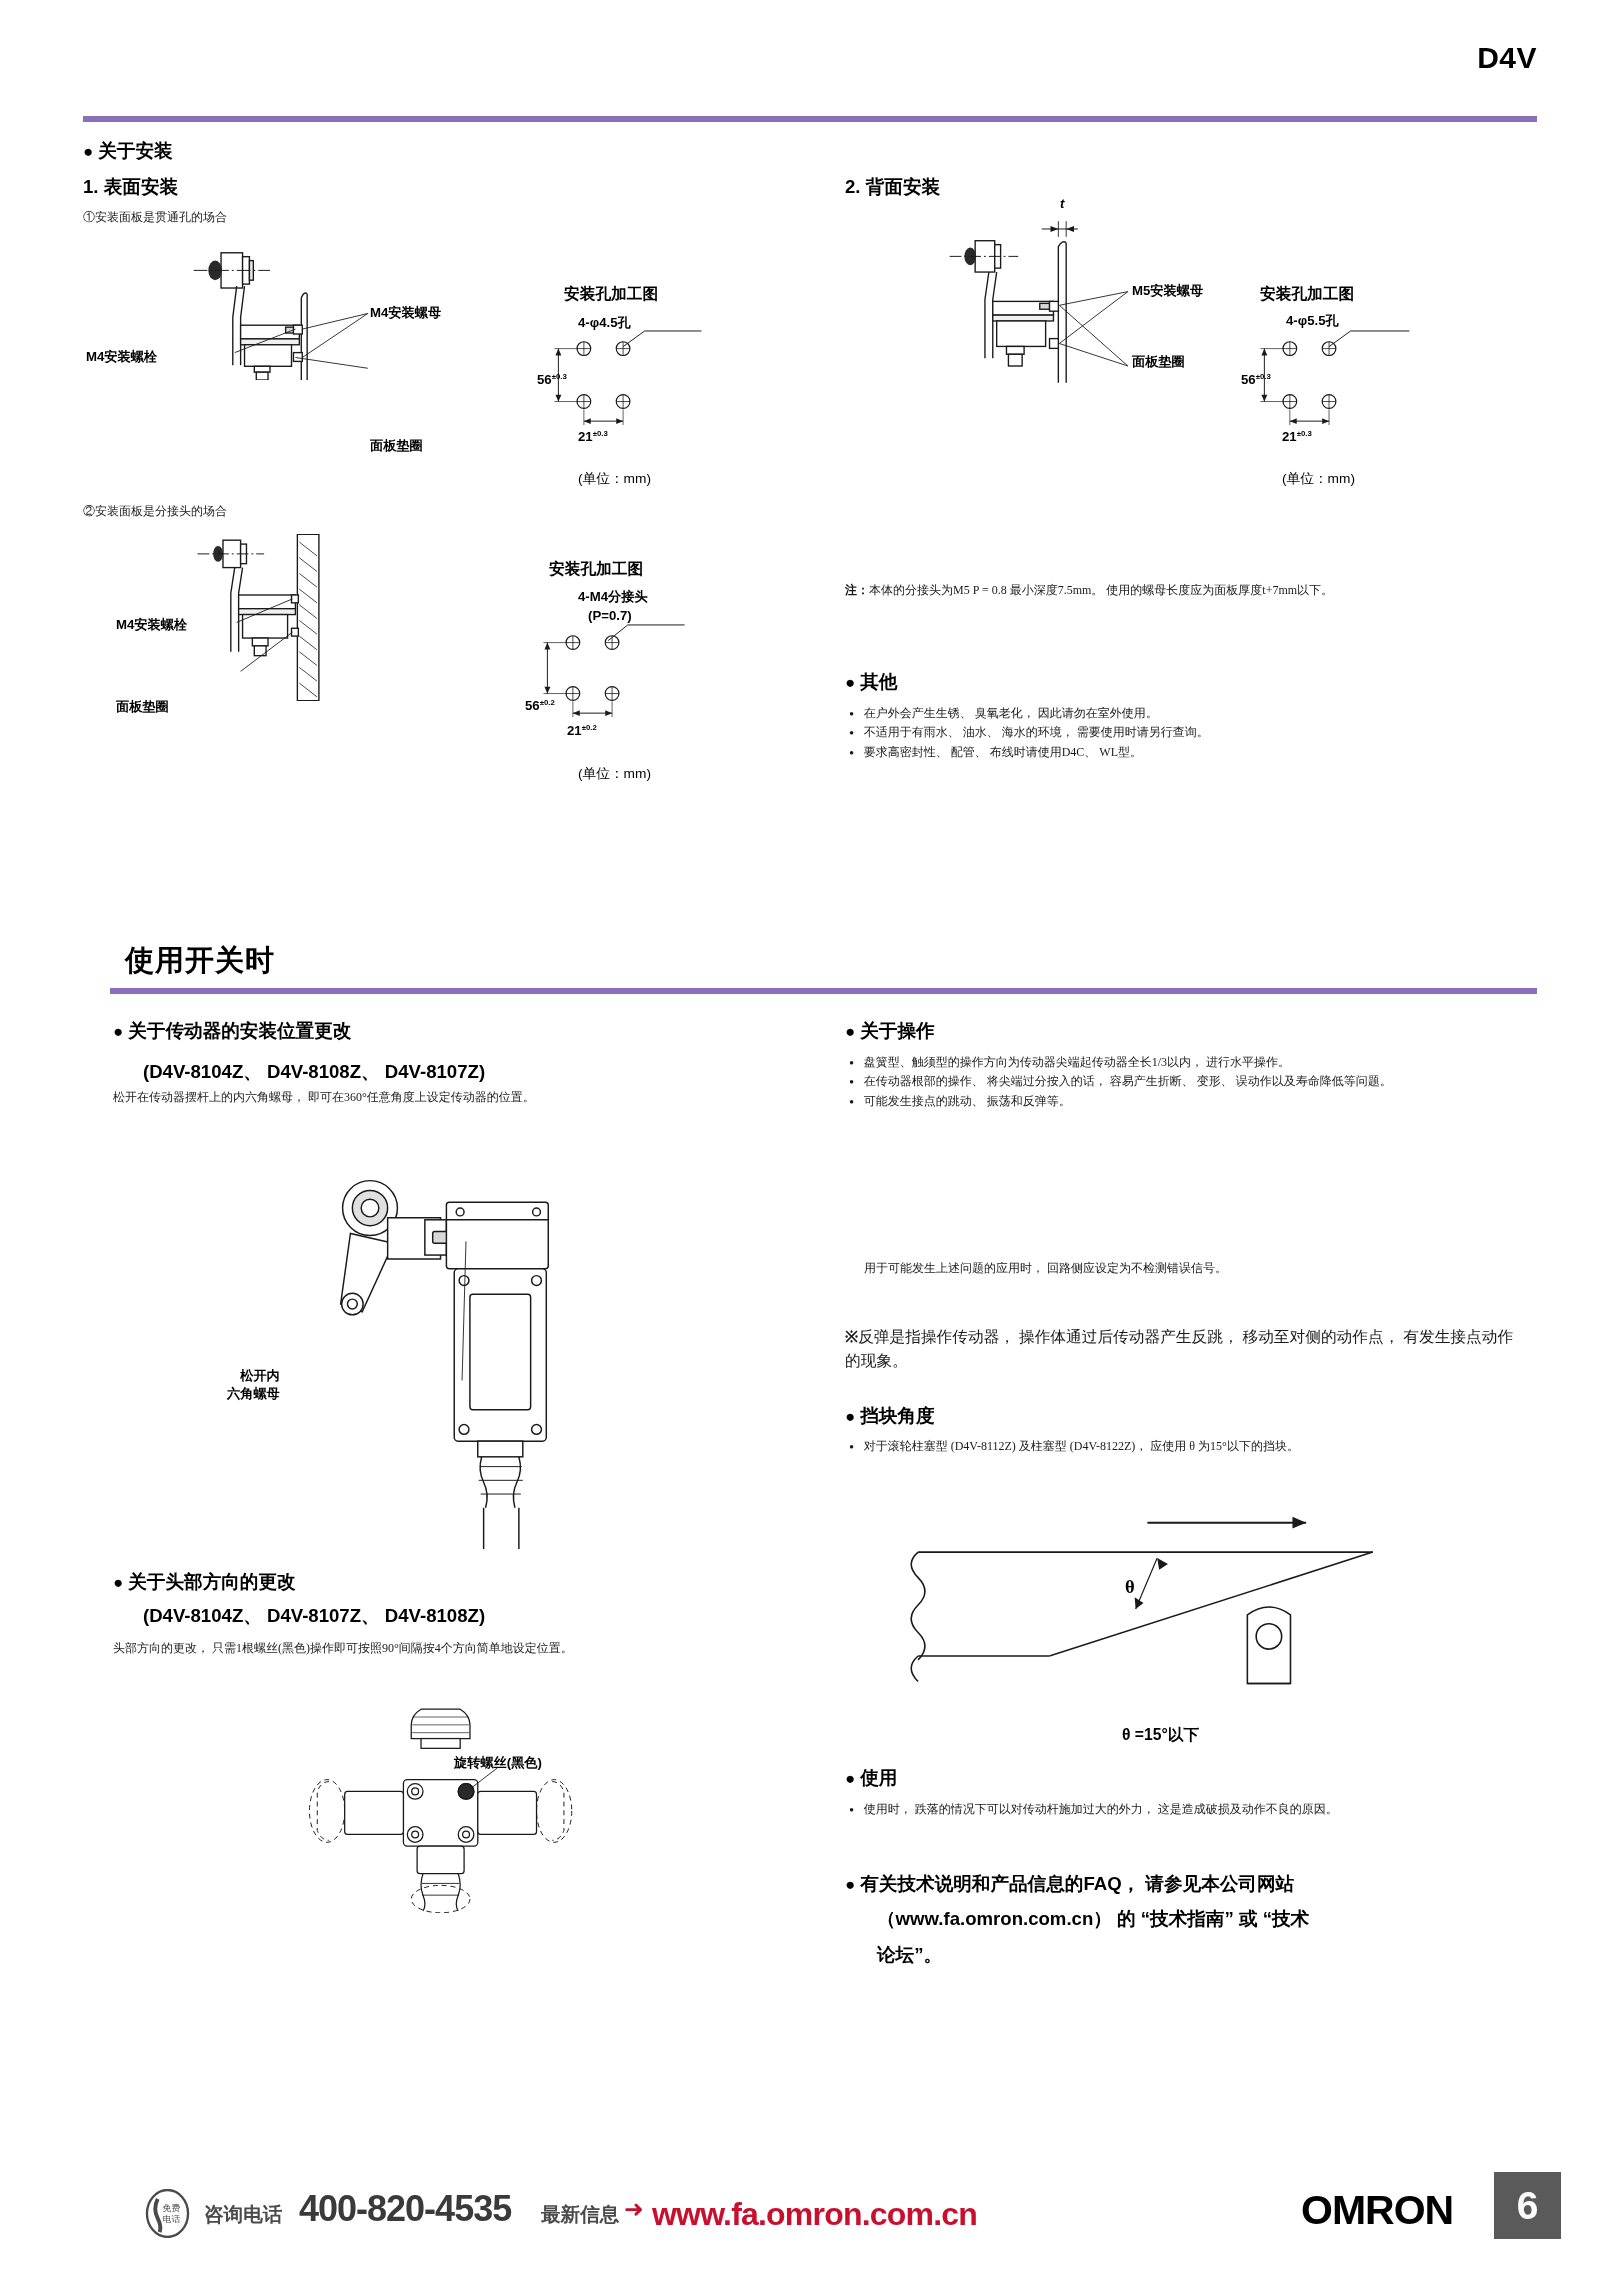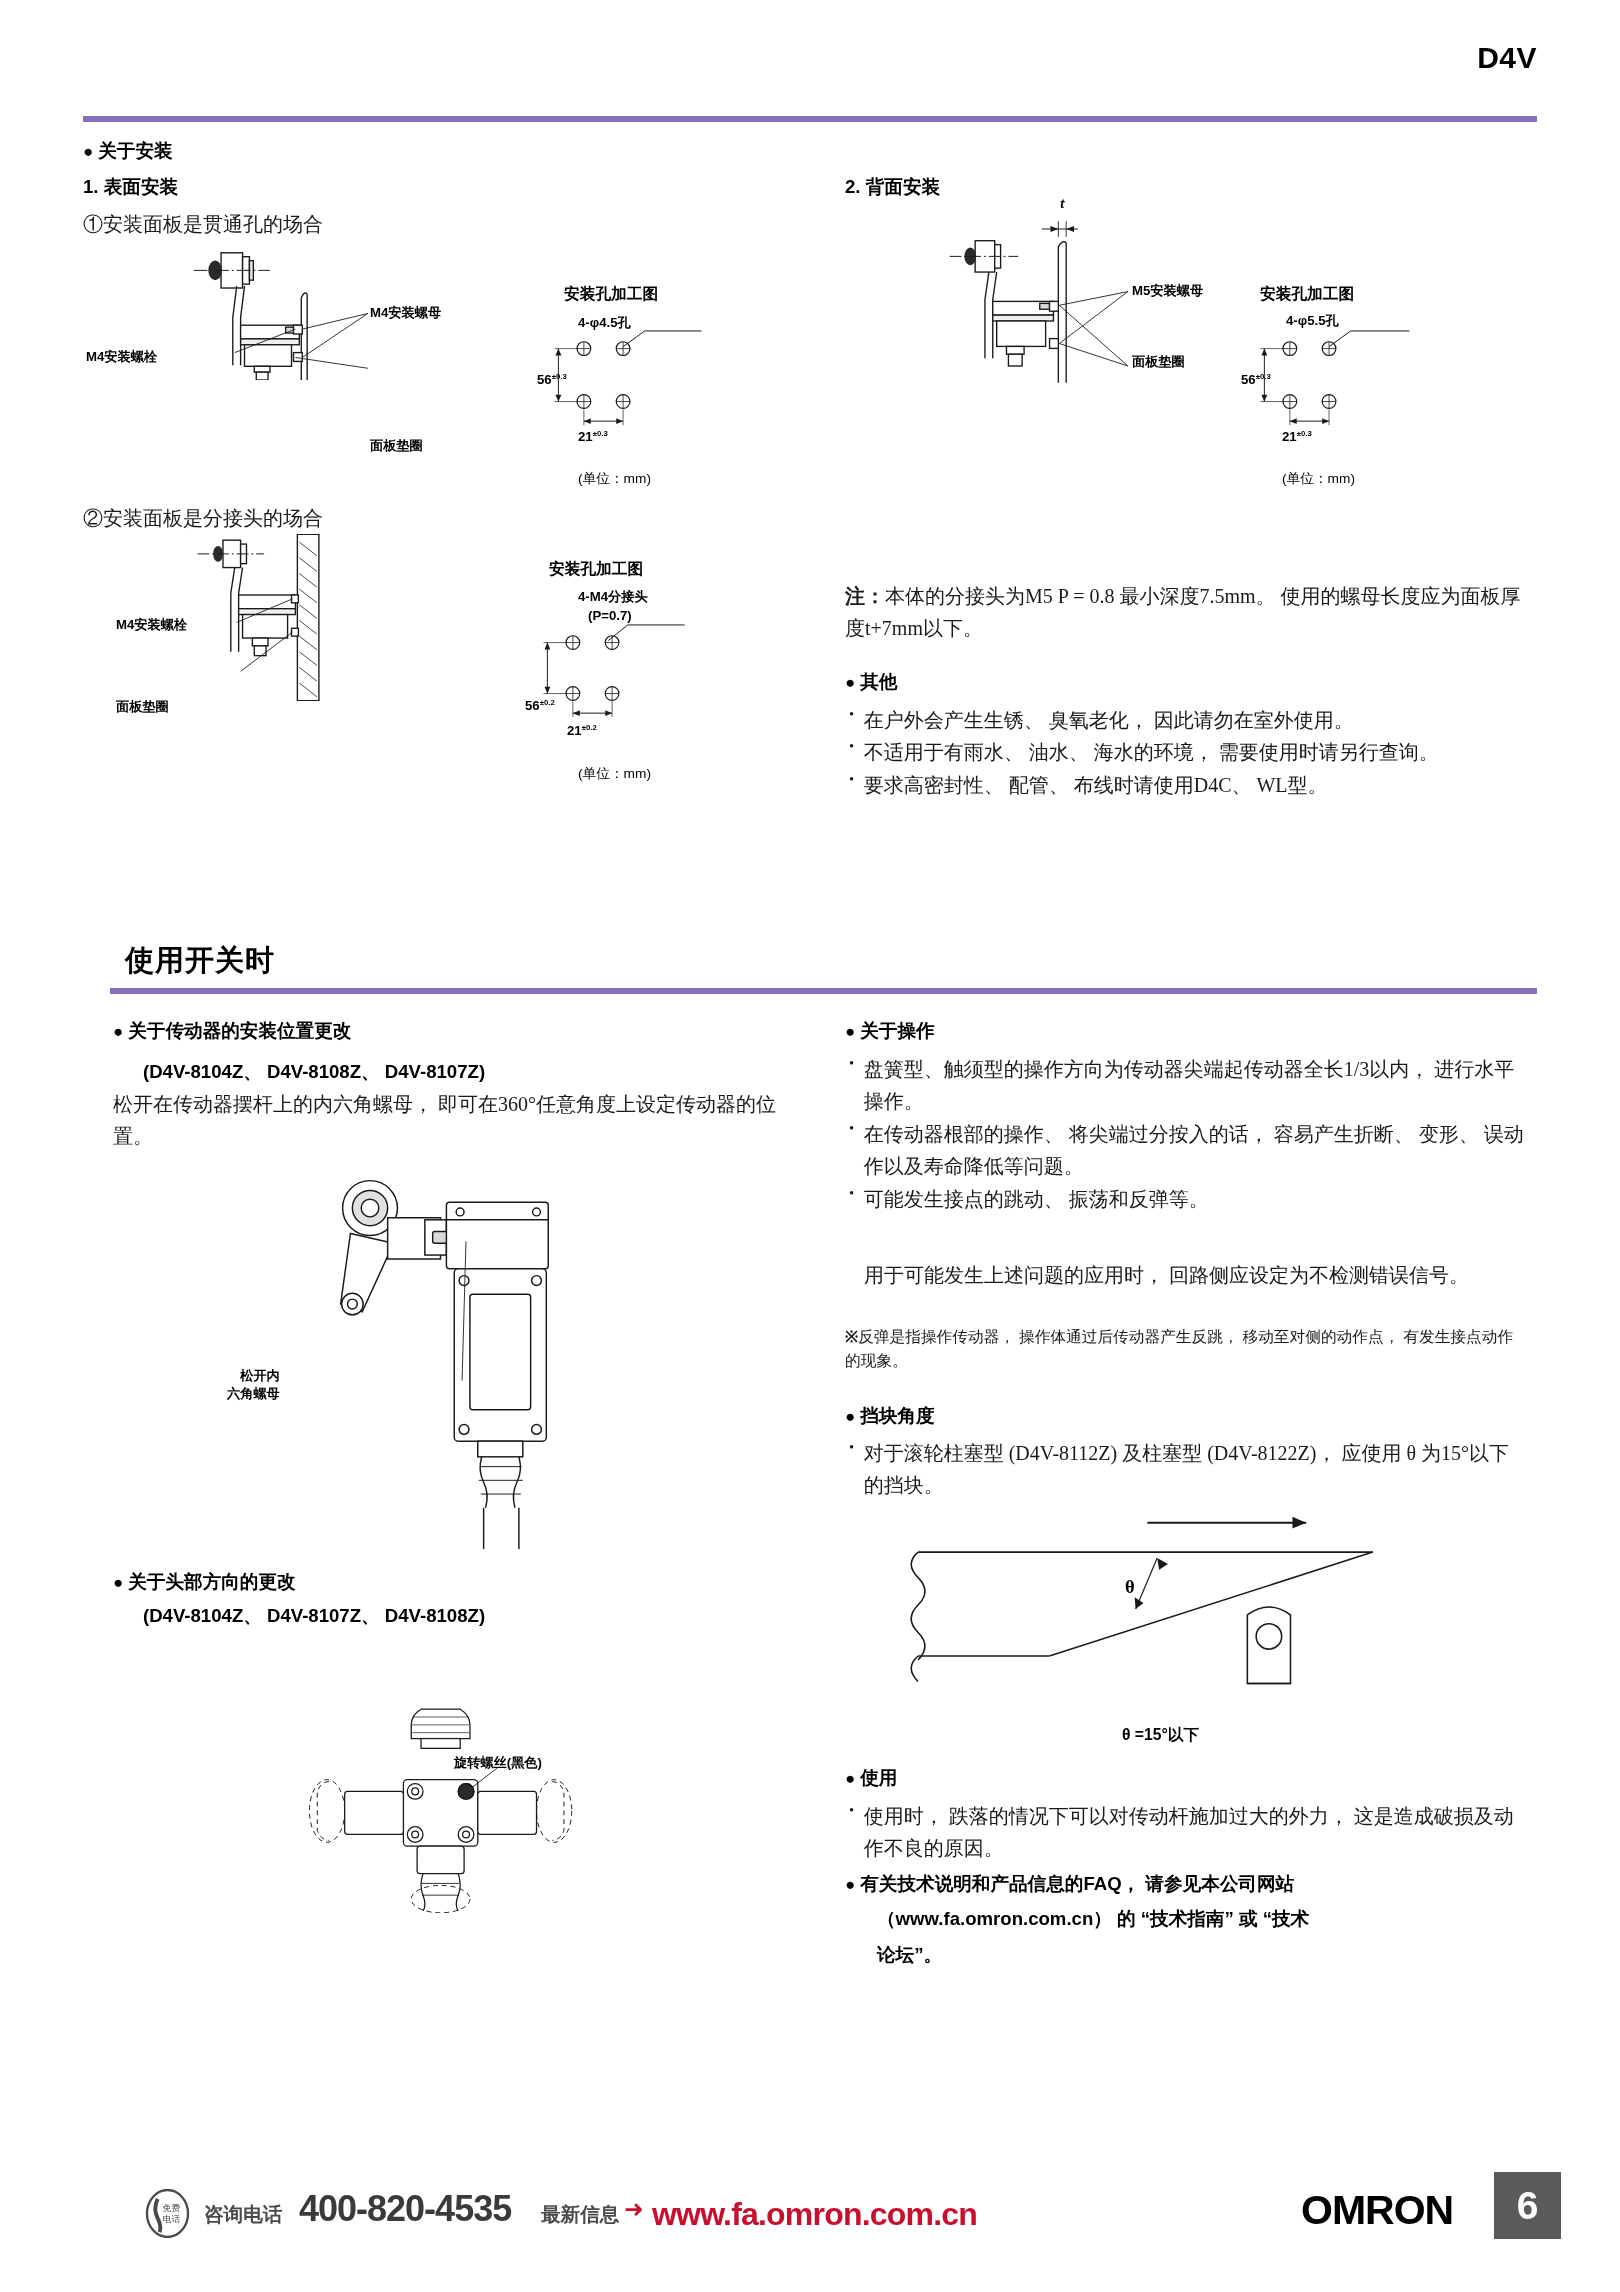--- a/index.html
+++ b/index.html
@@ -23,21 +23,21 @@
 
   
   .bullet-h {
     font-size: 18.6px; font-weight: bold; line-height: 1.5;
     white-space: nowrap;
   }
   .bullet-h .dot { font-size: 16.7px; }
   .num-h { font-size: 18.6px; font-weight: bold; }
   .body-t {
     font-family: "Liberation Serif", "DejaVu Serif", serif;
-    font-size: 20px; line-height: 1.62; color: #1a1a1a;
+    font-size: 12px; line-height: 1.62; color: #1a1a1a;
   }
   .body-sm {
     font-family: "Liberation Serif", "DejaVu Serif", serif;
     font-size: 15.7px; line-height: 1.55; color: #1a1a1a;
   }
   .sec-title {
     font-size: 29px; font-weight: bold; letter-spacing: 1px;
   }
   .dim-lbl {
     font-family: "Liberation Sans", sans-serif;
@@ -420,20 +420,21 @@
   <div class="abs" style="left:227px; top:1367px; text-align:right;">
     <div class="lead-lbl">松开内</div>
     <div class="lead-lbl">六角螺母</div>
   </div>
 
   <div class="abs bullet-h" style="left:113px; top:1568px;">
     <span class="dot">●</span>
     <span>关于头部方向的更改</span>
   </div>
   <div class="abs bullet-h" style="left:143px; top:1602px;">(D4V-8104Z、  D4V-8107Z、  D4V-8108Z)</div>
+  <div class="abs body-t" style="left:113px; top:1639px; width:676px;">头部方向的更改， 只需1根螺丝(黑色)操作即可按照90°间隔按4个方向简单地设定位置。</div>
 
   <svg class="abs" style="left:284px; top:1707px;" width="323" height="206" viewBox="0 0 330 210">
     <g fill="none" stroke="#1a1a1a" stroke-width="1.3">
 
       <path d="M140 2 q-10 6 -10 16 l0 14 l60 0 l0 -14 q0 -10 -10 -16 z" fill="#fff"></path>
       <g stroke-width=".7">
         <line x1="132" y1="10" x2="188" y2="10"></line>
           <line x1="131" y1="18" x2="189" y2="18"></line>
         <line x1="131" y1="26" x2="189" y2="26"></line>
       </g>

